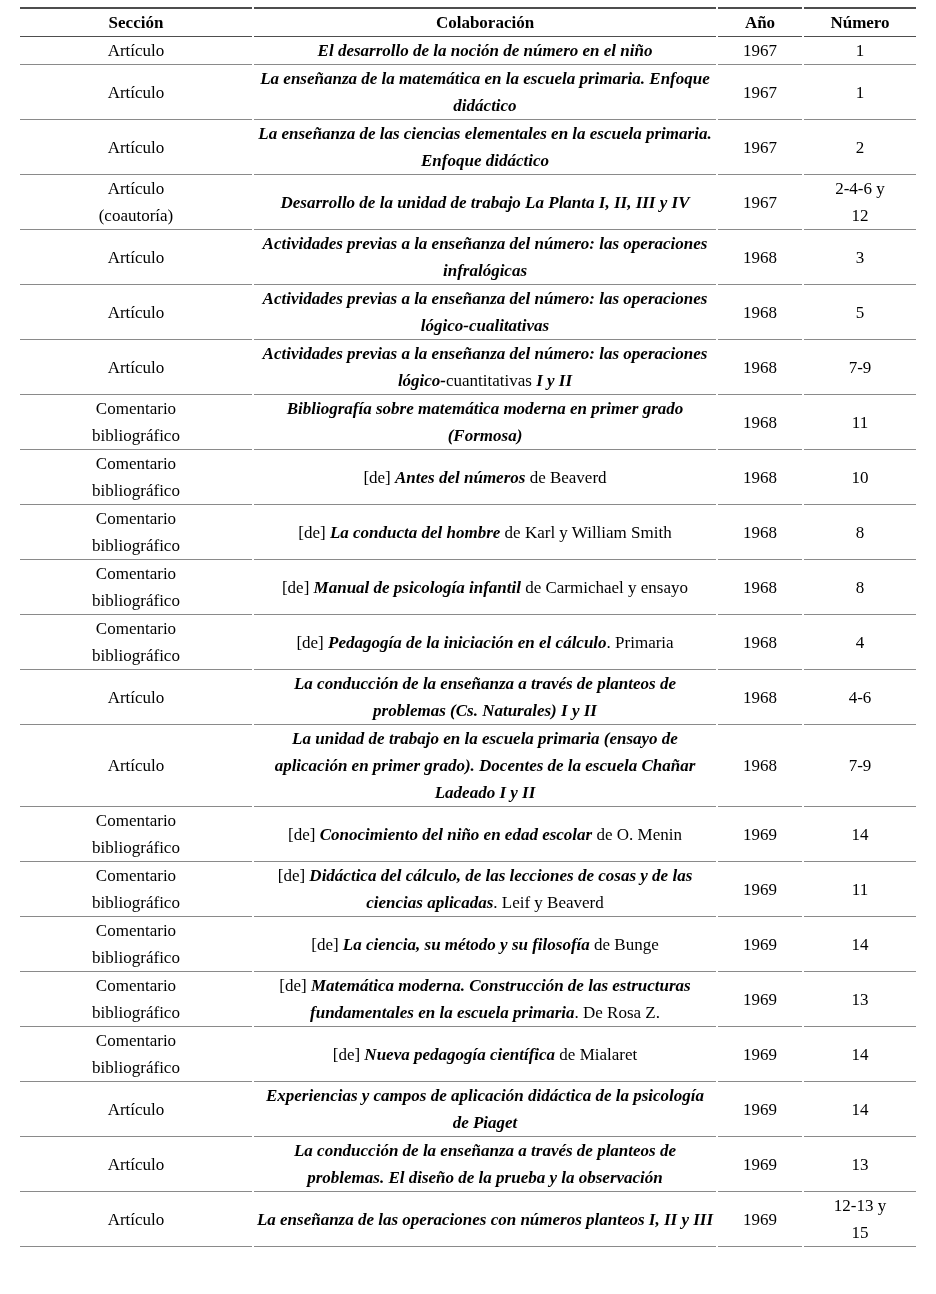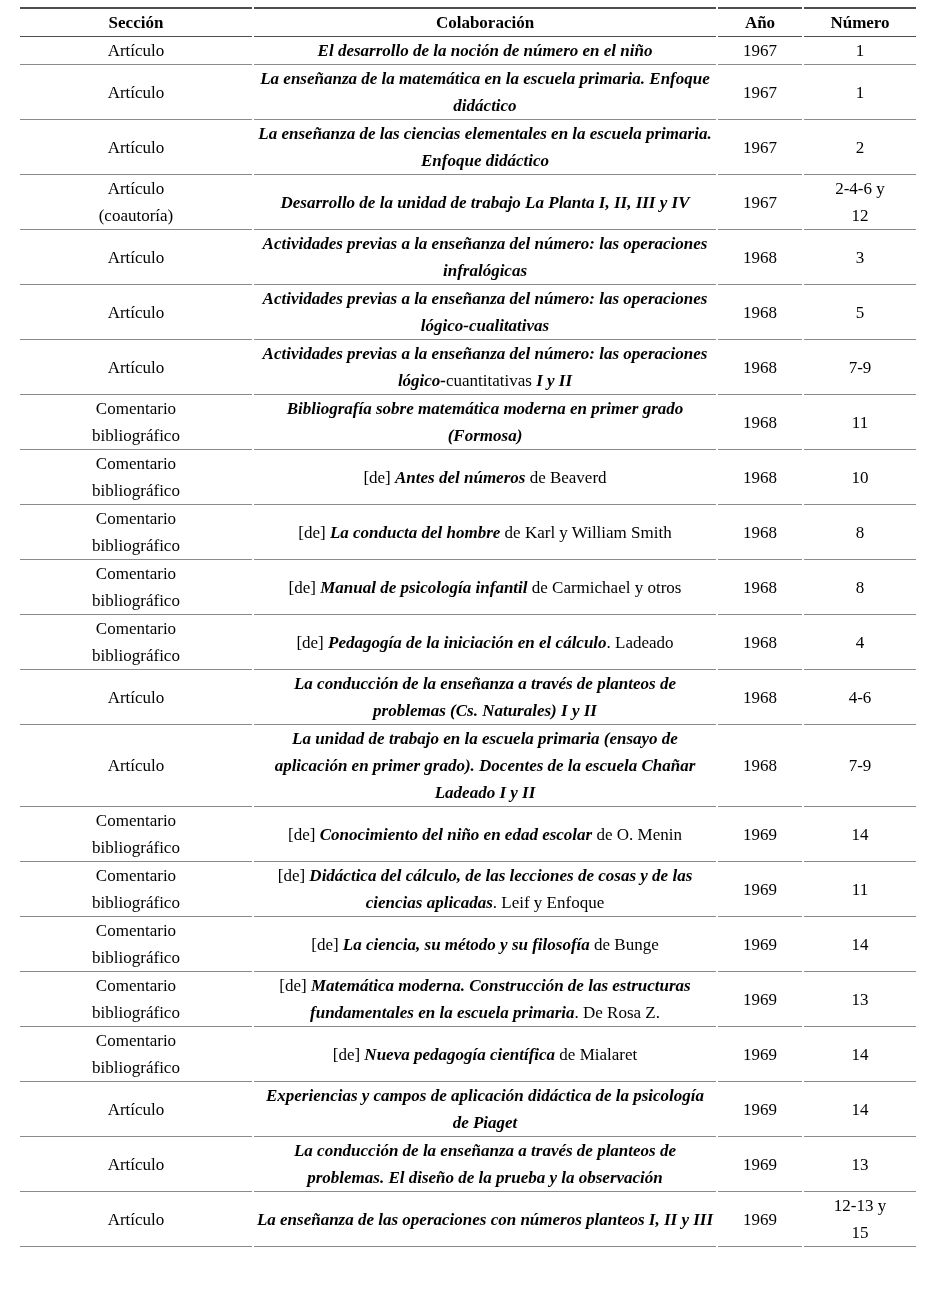--- a/index.html
+++ b/index.html
@@ -125,28 +125,28 @@
         <tr>
           <td class="col-seccion">Comentario
 bibliográfico</td>
           <td class="col-colaboracion"><span>[de] </span><span class="it">La conducta del hombre</span><span> de Karl y William Smith</span></td>
           <td class="col-anio">1968</td>
           <td class="col-numero">8</td>
         </tr>
         <tr>
           <td class="col-seccion">Comentario
 bibliográfico</td>
-          <td class="col-colaboracion"><span>[de] </span><span class="it">Manual de psicología infantil</span><span> de Carmichael y otros</span></td>
+          <td class="col-colaboracion"><span>[de] </span><span class="it">Manual de psicología infantil</span><span> de Carmichael y ensayo</span></td>
           <td class="col-anio">1968</td>
           <td class="col-numero">8</td>
         </tr>
         <tr>
           <td class="col-seccion">Comentario
 bibliográfico</td>
-          <td class="col-colaboracion"><span>[de] </span><span class="it">Pedagogía de la iniciación en el cálculo</span><span>. Ladeado</span></td>
+          <td class="col-colaboracion"><span>[de] </span><span class="it">Pedagogía de la iniciación en el cálculo</span><span>. Primaria</span></td>
           <td class="col-anio">1968</td>
           <td class="col-numero">4</td>
         </tr>
         <tr>
           <td class="col-seccion">Artículo</td>
           <td class="col-colaboracion"><span class="it">La conducción de la enseñanza a través de planteos de problemas (Cs. Naturales) I y II</span></td>
           <td class="col-anio">1968</td>
           <td class="col-numero">4-6</td>
         </tr>
         <tr>
@@ -158,21 +158,21 @@
         <tr>
           <td class="col-seccion">Comentario
 bibliográfico</td>
           <td class="col-colaboracion"><span>[de] </span><span class="it">Conocimiento del niño en edad escolar</span><span> de O. Menin</span></td>
           <td class="col-anio">1969</td>
           <td class="col-numero">14</td>
         </tr>
         <tr>
           <td class="col-seccion">Comentario
 bibliográfico</td>
-          <td class="col-colaboracion"><span>[de] </span><span class="it">Didáctica del cálculo, de las lecciones de cosas y de las ciencias aplicadas</span><span>. Leif y Enfoque</span></td>
+          <td class="col-colaboracion"><span>[de] </span><span class="it">Didáctica del cálculo, de las lecciones de cosas y de las ciencias aplicadas</span><span>. Leif y Beaverd</span></td>
           <td class="col-anio">1969</td>
           <td class="col-numero">11</td>
         </tr>
         <tr>
           <td class="col-seccion">Comentario
 bibliográfico</td>
           <td class="col-colaboracion"><span>[de] </span><span class="it">La ciencia, su método y su filosofía</span><span> de Bunge</span></td>
           <td class="col-anio">1969</td>
           <td class="col-numero">14</td>
         </tr>

